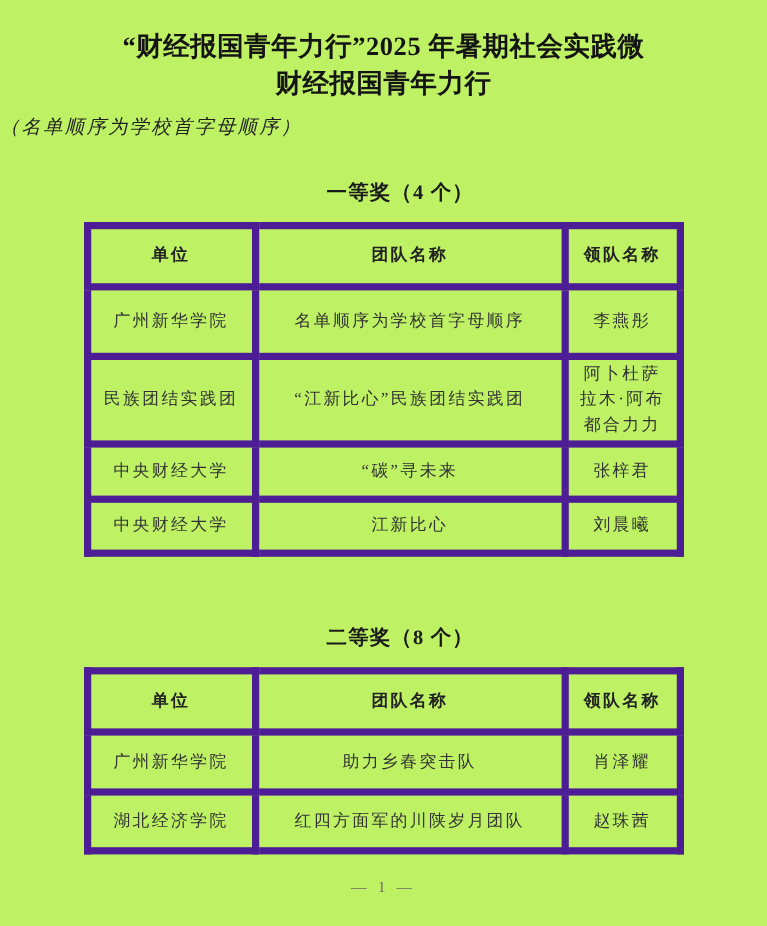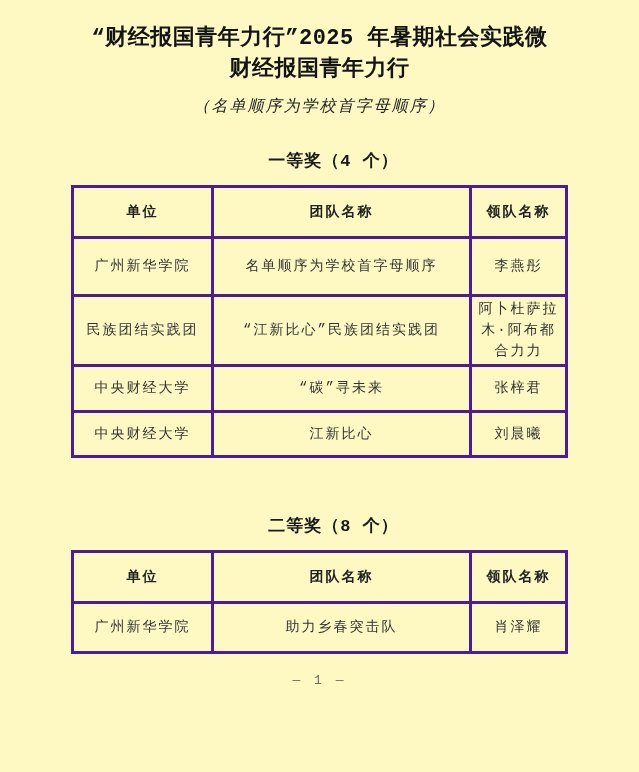--- a/index.html
+++ b/index.html
@@ -4,36 +4,36 @@
 <style>
   html, body {
     margin: 0;
     padding: 0;
     background: #ffffff;
   }
   .doc {
     box-sizing: border-box;
     width: 639px;
     height: 772px;
-    background: #fef9c3;
-    font-family: Liberation Mono, monospace;
+    background: #bef264;
+    font-family: Liberation Serif, serif;
     color: #222222;
     padding-top: 23px;
     overflow: hidden;
   }
   .title {
     text-align: center;
     font-size: 22px;
     font-weight: bold;
     line-height: 31px;
     color: #141414;
     letter-spacing: 0.5px;
   }
   .subtitle {
-    text-align: center;
+    text-align: left;
     font-size: 16px;
     font-style: italic;
     margin-top: 11px;
     color: #1f1f1f;
     letter-spacing: 2px;
   }
   .section-heading {
     text-align: center;
     font-size: 17px;
     font-weight: bold;
@@ -46,21 +46,21 @@
     margin-top: 56px;
   }
   table.award-table {
     border-collapse: collapse;
     margin: 13px auto 0 auto;
     width: 494px;
     table-layout: fixed;
   }
   table.award-table th,
   table.award-table td {
-    border: 3px solid #4c1d95;
+    border: 6px solid #4c1d95;
     text-align: center;
     vertical-align: middle;
     font-size: 14px;
     line-height: 21px;
     color: #333333;
     letter-spacing: 2px;
     padding: 2px 6px;
     word-break: break-all;
   }
   table.award-table th {
@@ -150,18 +150,23 @@
         <th>团队名称</th>
         <th>领队名称</th>
       </tr>
     </thead>
     <tbody>
       <tr class="h50">
         <td>广州新华学院</td>
         <td>助力乡春突击队</td>
         <td>肖泽耀</td>
       </tr>
+      <tr class="h49">
+        <td>湖北经济学院</td>
+        <td>红四方面军的川陕岁月团队</td>
+        <td>赵珠茜</td>
+      </tr>
     </tbody>
   </table>
 
   <div class="footer">— 1 —</div>
 
 </div>
 
 </body></html>

